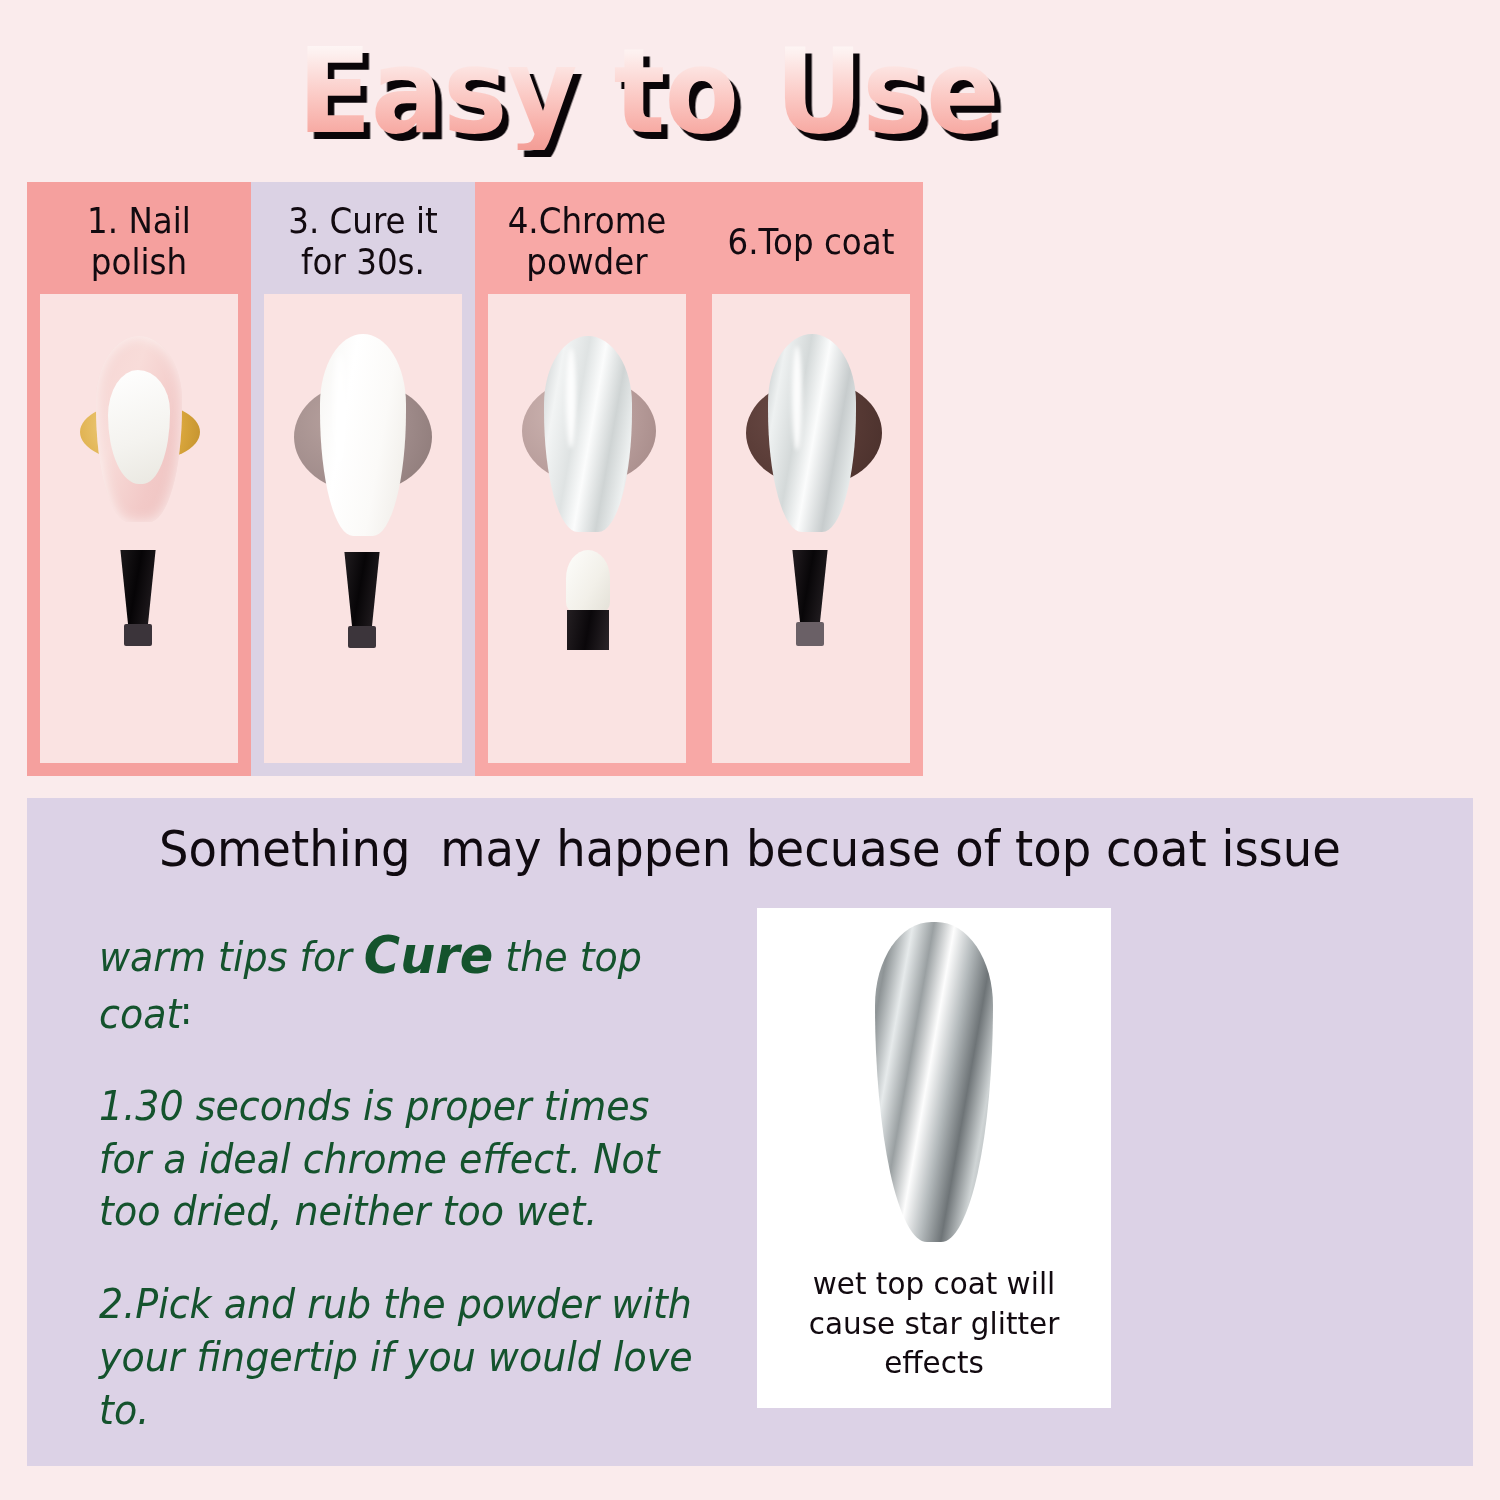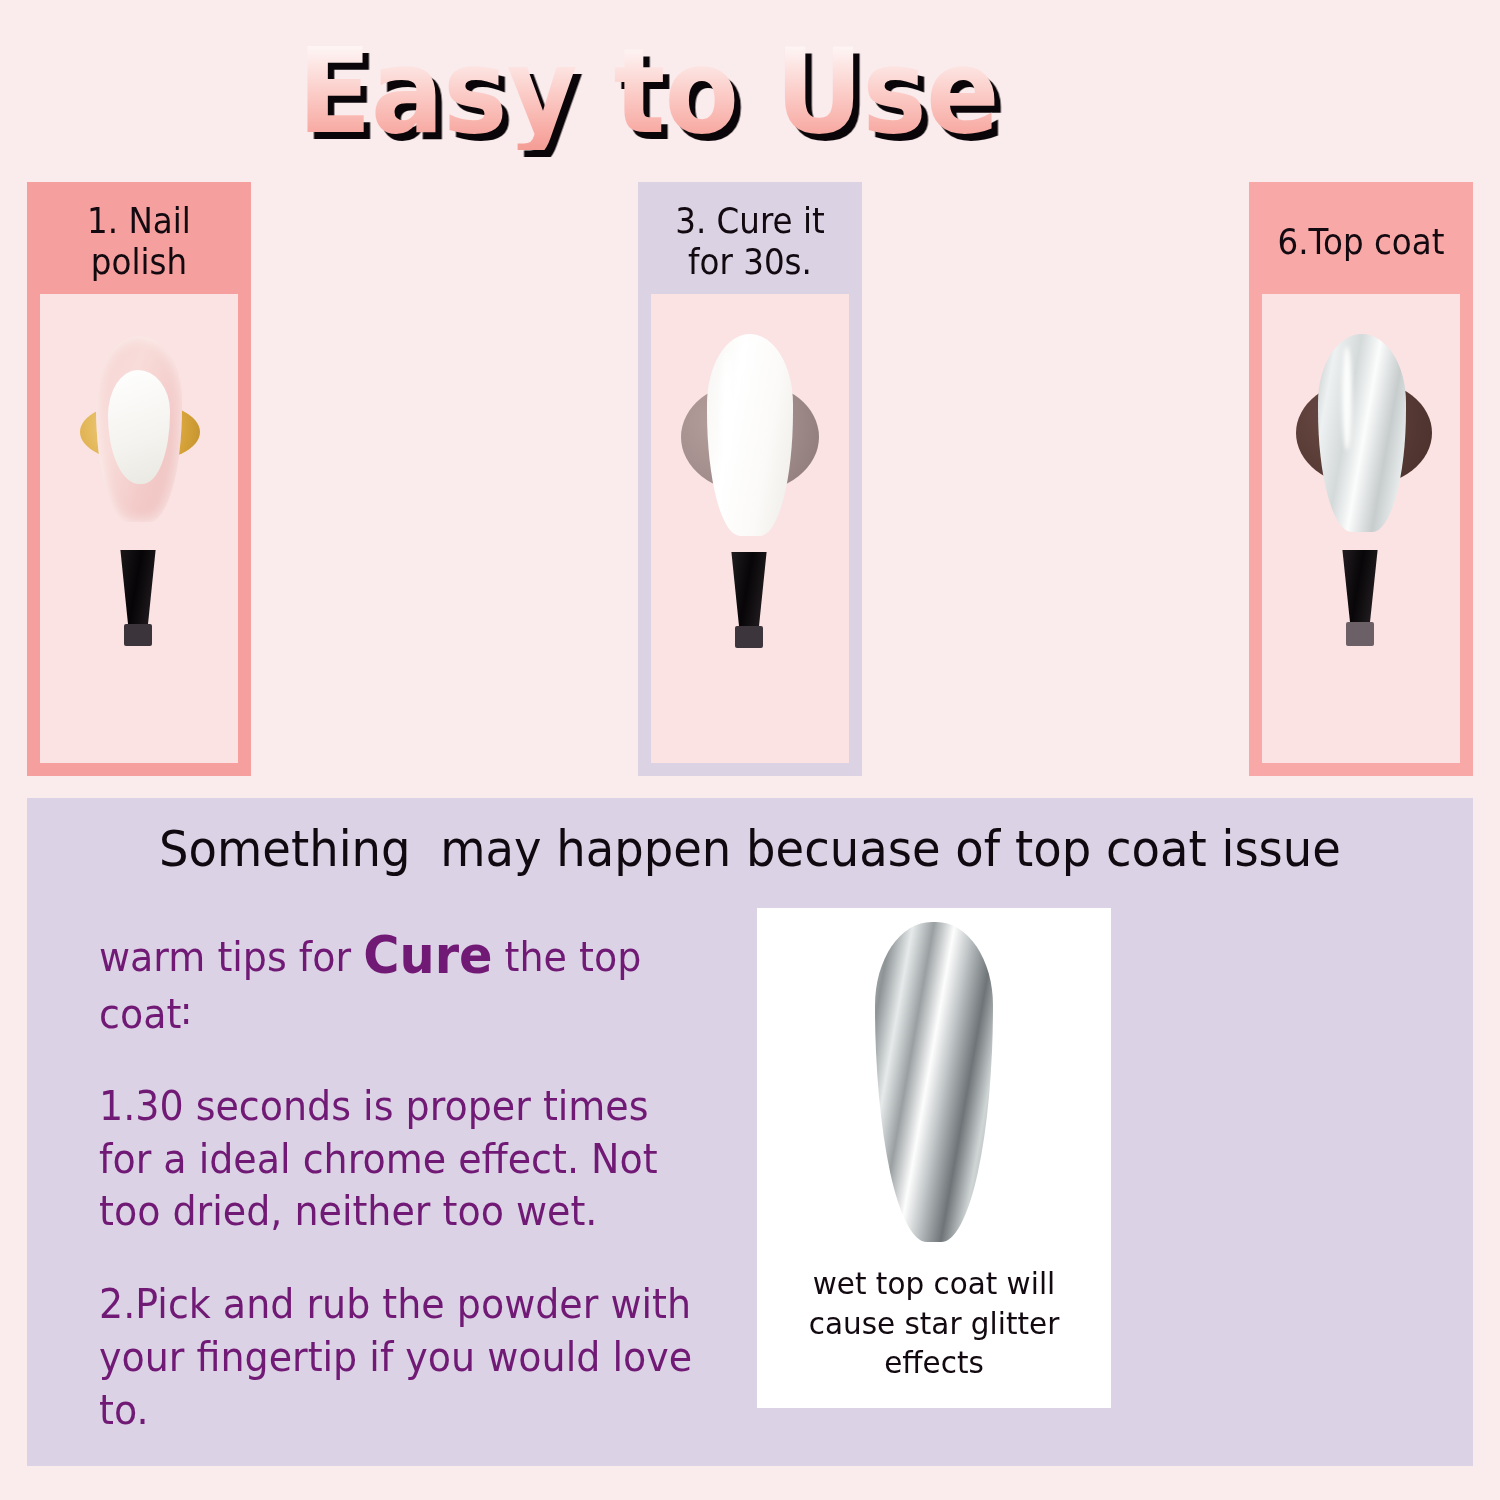--- a/index.html
+++ b/index.html
@@ -28,21 +28,21 @@
     background-clip:text;
     color:transparent;
     -webkit-text-fill-color:transparent;
     filter:drop-shadow(7px 7px 0px #0a0508);
     white-space:nowrap;
   }
 
   
   #steps-row{
     position:absolute;left:27px;top:182px;width:1446px;height:594px;
-    display:flex;justify-content:space-between;
+    display:flex;justify-content:flex-start;
   }
   .step-card{
     width:224px;height:594px;
     display:flex;flex-direction:column;align-items:center;
     box-sizing:border-box;
     padding-top:8px;
   }
   .step-card.pink{background:#f5a09e;}
   .step-card.pink-light{background:#f8a8a6;}
   .step-card.lavender{background:#dbd2e4;}
@@ -96,21 +96,22 @@
     font-weight:400;
     transform:scaleX(.93);
     white-space:pre;
   }
   #lower-body{
     position:absolute;top:110px;left:0;width:1446px;height:556px;
     display:flex;
   }
   #tips-col{
     width:730px;padding:0 30px 0 72px;box-sizing:border-box;
-    color:#701a75;
+    color:#14532d;
+    font-style:italic;
   }
   .tip-intro{
     font-size:40px;line-height:1.28;
     font-family:"DejaVu Sans", sans-serif;
     transform:scaleX(.95);transform-origin:left center;
     margin-top:14px;
   }
   .tip-intro .cure{
     font-size:52px;font-weight:bold;vertical-align:-2px;
   }
@@ -171,20 +172,31 @@
 for 30s.</div>
     <div class="step-photo lav-bg">
       <div class="disc" style="left:30px;top:88px;width:138px;height:110px;background:radial-gradient(circle at 30% 35%,#b6a09d,#9e8a89 60%,#8a7775);border-radius:50%;"></div>
       <div class="nail" style="left:56px;top:40px;width:86px;height:202px;background:linear-gradient(100deg,#f6f5f2 0%,#ffffff 32%,#fbfaf8 66%,#eeebe6 100%);"></div>
       <div class="gloss" style="left:70px;top:58px;width:12px;height:116px;background:rgba(255,255,255,.9);filter:blur(3px);border-radius:50%;"></div>
       <div class="handle" style="left:78px;top:258px;width:40px;height:78px;background:linear-gradient(100deg,#231f22,#070507 45%,#2c262a);clip-path:polygon(6% 0,94% 0,74% 100%,26% 100%);"></div>
       <div class="handle" style="left:84px;top:332px;width:28px;height:22px;background:#3c353b;border-radius:2px;"></div>
     </div>
   </div>
 
+  <div class="step-card pink-light">
+    <div class="step-label">4.Chrome
+powder</div>
+    <div class="step-photo">
+      <div class="disc" style="left:34px;top:84px;width:134px;height:106px;background:radial-gradient(circle at 32% 34%,#cdb4b1,#b69b99 60%,#a28684);border-radius:50%;"></div>
+      <div class="nail" style="left:56px;top:42px;width:88px;height:196px;background:linear-gradient(100deg,#c9cdce 0%,#f2f4f4 18%,#dfe3e3 38%,#fbfcfc 52%,#cfd4d4 70%,#eef1f1 86%,#c2c7c8 100%);"></div>
+      <div class="gloss" style="left:78px;top:54px;width:10px;height:100px;background:rgba(255,255,255,.9);filter:blur(2px);border-radius:50%;"></div>
+      <div style="position:absolute;left:78px;top:256px;width:44px;height:62px;background:linear-gradient(120deg,#fdfdfb,#f2f0e9 60%,#e4e1d8);border-radius:50% 50% 18% 18% / 46% 46% 16% 16%;"></div>
+      <div style="position:absolute;left:79px;top:316px;width:42px;height:40px;background:linear-gradient(100deg,#241f22,#0a070a 50%,#2b2529);"></div>
+    </div>
+  </div>
 
 
   <div class="step-card pink-light">
     <div class="step-label">6.Top coat</div>
     <div class="step-photo">
       <div class="disc" style="left:34px;top:86px;width:136px;height:106px;background:radial-gradient(circle at 32% 34%,#6a4a45,#553833 62%,#472e2a);border-radius:50%;"></div>
       <div class="nail" style="left:56px;top:40px;width:88px;height:198px;background:linear-gradient(100deg,#bfc5c6 0%,#eef1f1 16%,#d4d9d9 36%,#fbfcfc 52%,#c7cccd 72%,#e8ecec 88%,#b9bfc0 100%);"></div>
       <div class="gloss" style="left:80px;top:52px;width:10px;height:104px;background:rgba(255,255,255,.92);filter:blur(2px);border-radius:50%;"></div>
       <div class="handle" style="left:78px;top:256px;width:40px;height:76px;background:linear-gradient(100deg,#251f23,#080608 45%,#2d272b);clip-path:polygon(6% 0,94% 0,74% 100%,26% 100%);"></div>
       <div class="handle" style="left:84px;top:328px;width:28px;height:24px;background:#6a6066;border-radius:2px;"></div>

